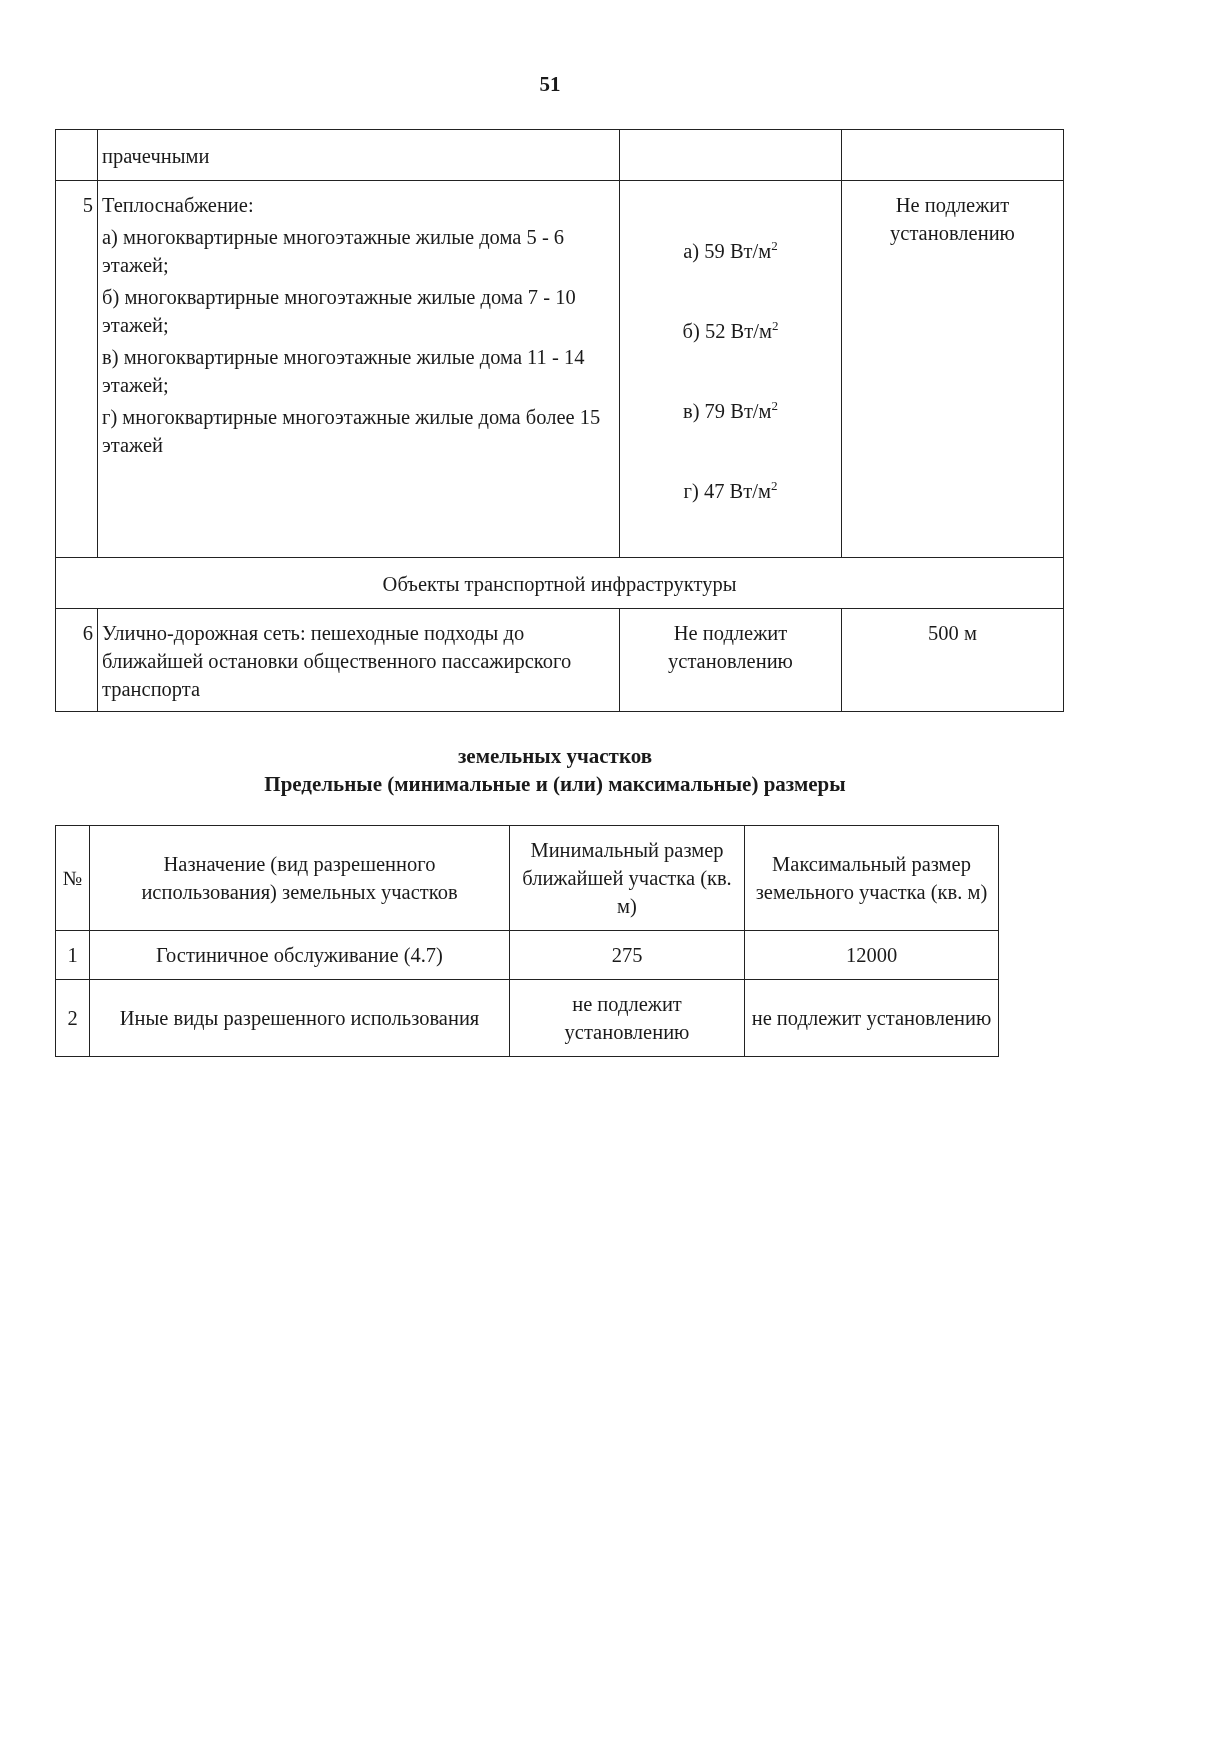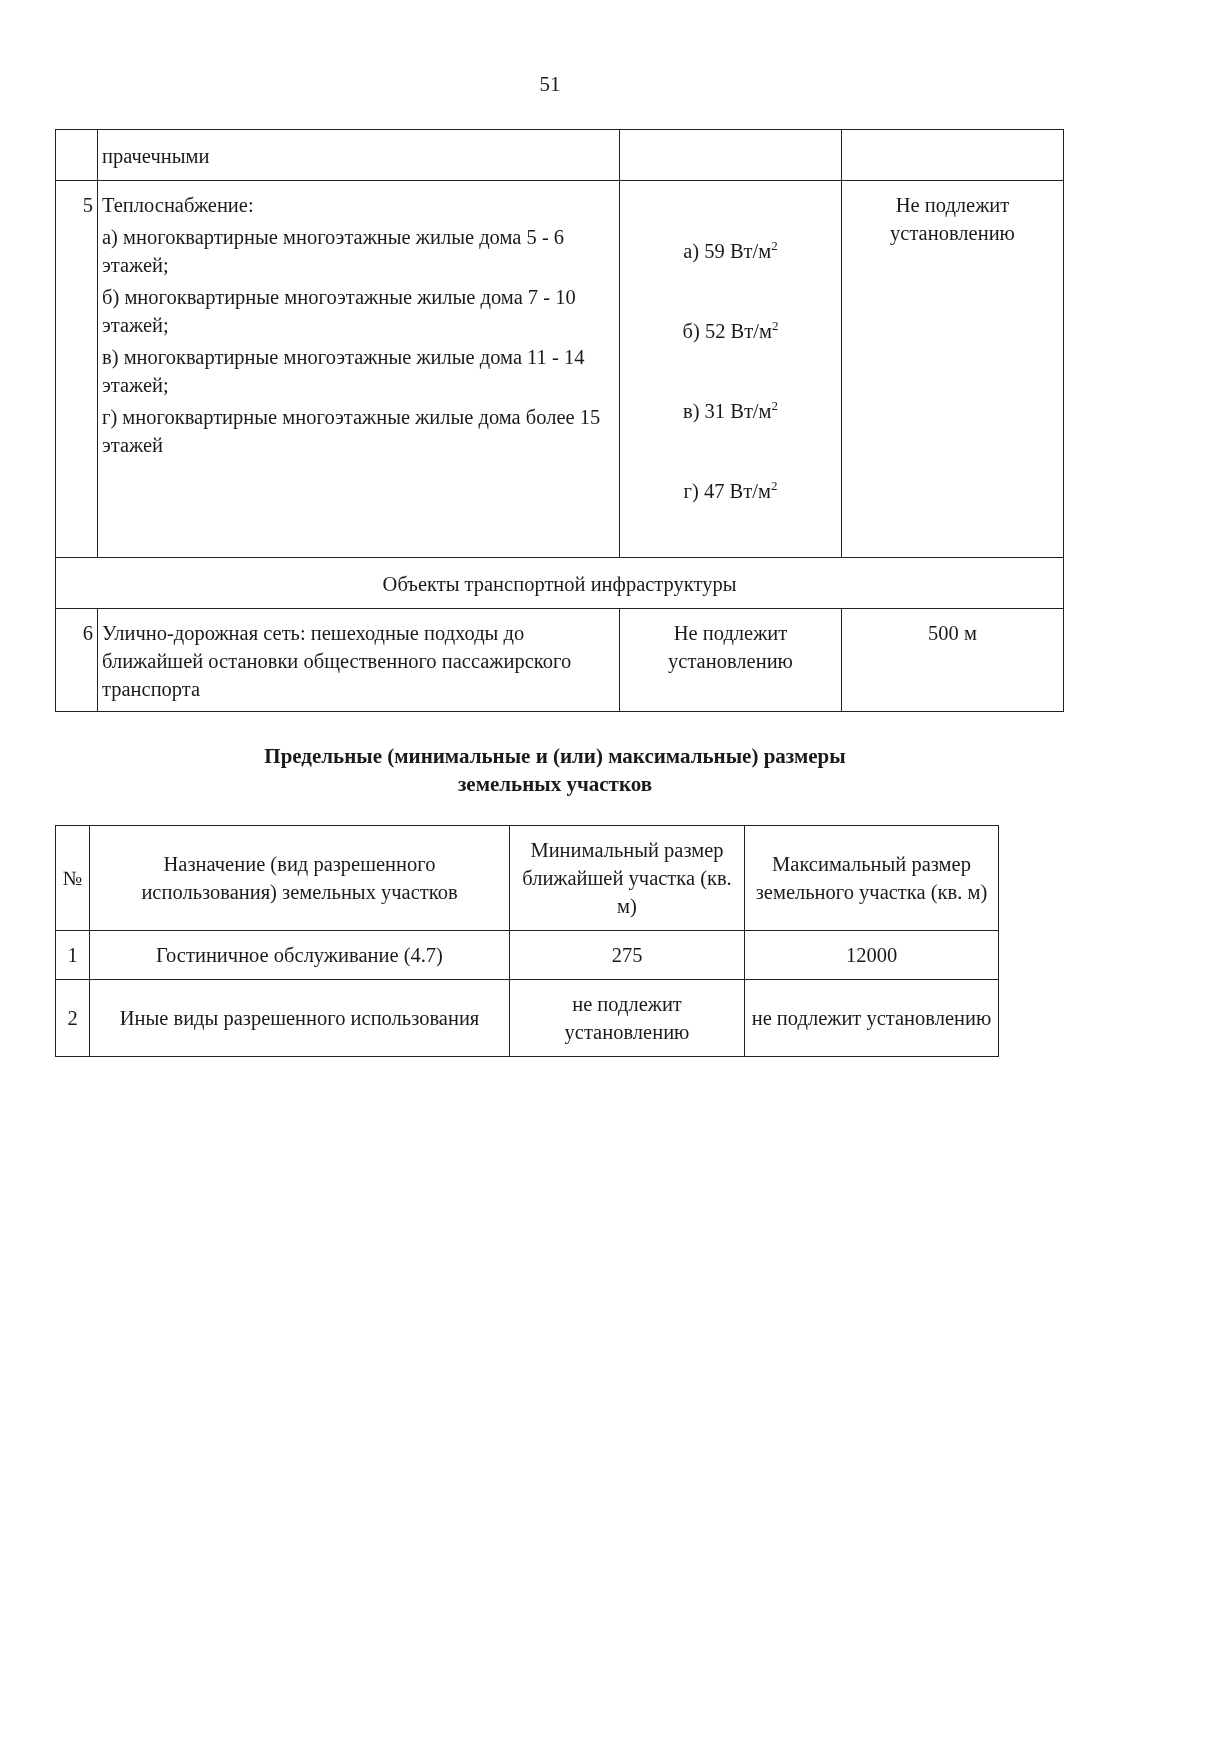--- a/index.html
+++ b/index.html
@@ -3,21 +3,21 @@
 <meta charset="utf-8">
 <style>
   html, body { margin: 0; padding: 0; background: #ffffff; }
   body {
     width: 1227px; height: 1754px; position: relative; overflow: hidden;
     font-family: "Liberation Serif", "DejaVu Serif", serif;
     color: #1a1a1a;
   }
   .page-number {
     position: absolute; top: 72px; left: 0; width: 1100px;
-    text-align: center; font-size: 21px;
+    text-align: center; font-size: 21px; font-weight: bold;
   }
   table { border-collapse: collapse; position: absolute; table-layout: fixed; }
   td, th { border: 1.5px solid #222; vertical-align: top; font-size: 20.5px; line-height: 28px; font-weight: normal; }
 
   
   #t1 { left: 55px; top: 129px; width: 1008px; border-radius: 20px; }
   #t1 col.c0 { width: 42px; }
   #t1 col.c1 { width: 522px; }
   #t1 col.c2 { width: 222px; }
   #t1 col.c3 { width: 222px; }
@@ -72,40 +72,40 @@
     <td class="desc">
       <div>Теплоснабжение:</div>
       <div class="sub">а) многоквартирные многоэтажные жилые дома 5 - 6 этажей;</div>
       <div class="sub">б) многоквартирные многоэтажные жилые дома 7 - 10 этажей;</div>
       <div class="sub">в) многоквартирные многоэтажные жилые дома 11 - 14 этажей;</div>
       <div class="sub">г) многоквартирные многоэтажные жилые дома более 15 этажей</div>
     </td>
     <td class="val">
       <div class="subval"><span>а) 59 Вт/м</span><sup>2</sup></div>
       <div class="subval"><span>б) 52 Вт/м</span><sup>2</sup></div>
-      <div class="subval"><span>в) 31 Вт/м</span><sup>2</sup></div>
+      <div class="subval"><span>в) 79 Вт/м</span><sup>2</sup></div>
       <div class="subval"><span>г) 47 Вт/м</span><sup>2</sup></div>
     </td>
     <td class="val">Не подлежит установлению</td>
   </tr>
   <tr>
     <td class="section" colspan="4">Объекты транспортной инфраструктуры</td>
   </tr>
   <tr>
     <td class="num">6</td>
     <td class="desc">Улично-дорожная сеть: пешеходные подходы до ближайшей остановки общественного пассажирского транспорта</td>
     <td class="val">Не подлежит установлению</td>
     <td class="val">500 м</td>
   </tr>
 </tbody>
   </table>
 
 <div class="heading">
+  <div>земельных участков</div>
   <div>Предельные (минимальные и (или) максимальные) размеры</div>
-  <div>земельных участков</div>
 </div>
 
 <table id="t2">
   <colgroup>
       <col class="c0">
       <col class="c1">
       <col class="c2">
       <col class="c3">
     </colgroup>
   <tbody>

